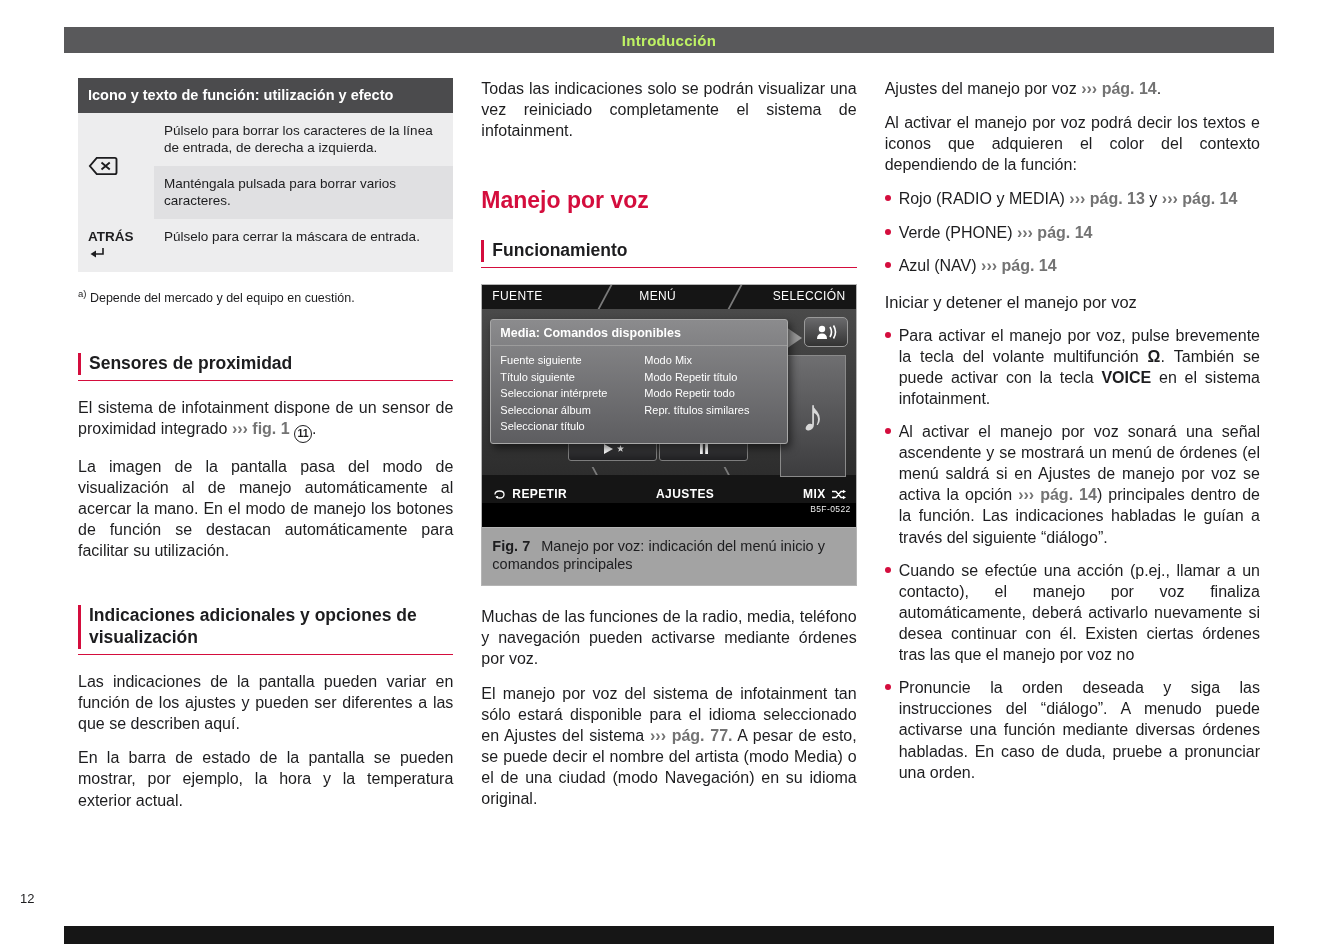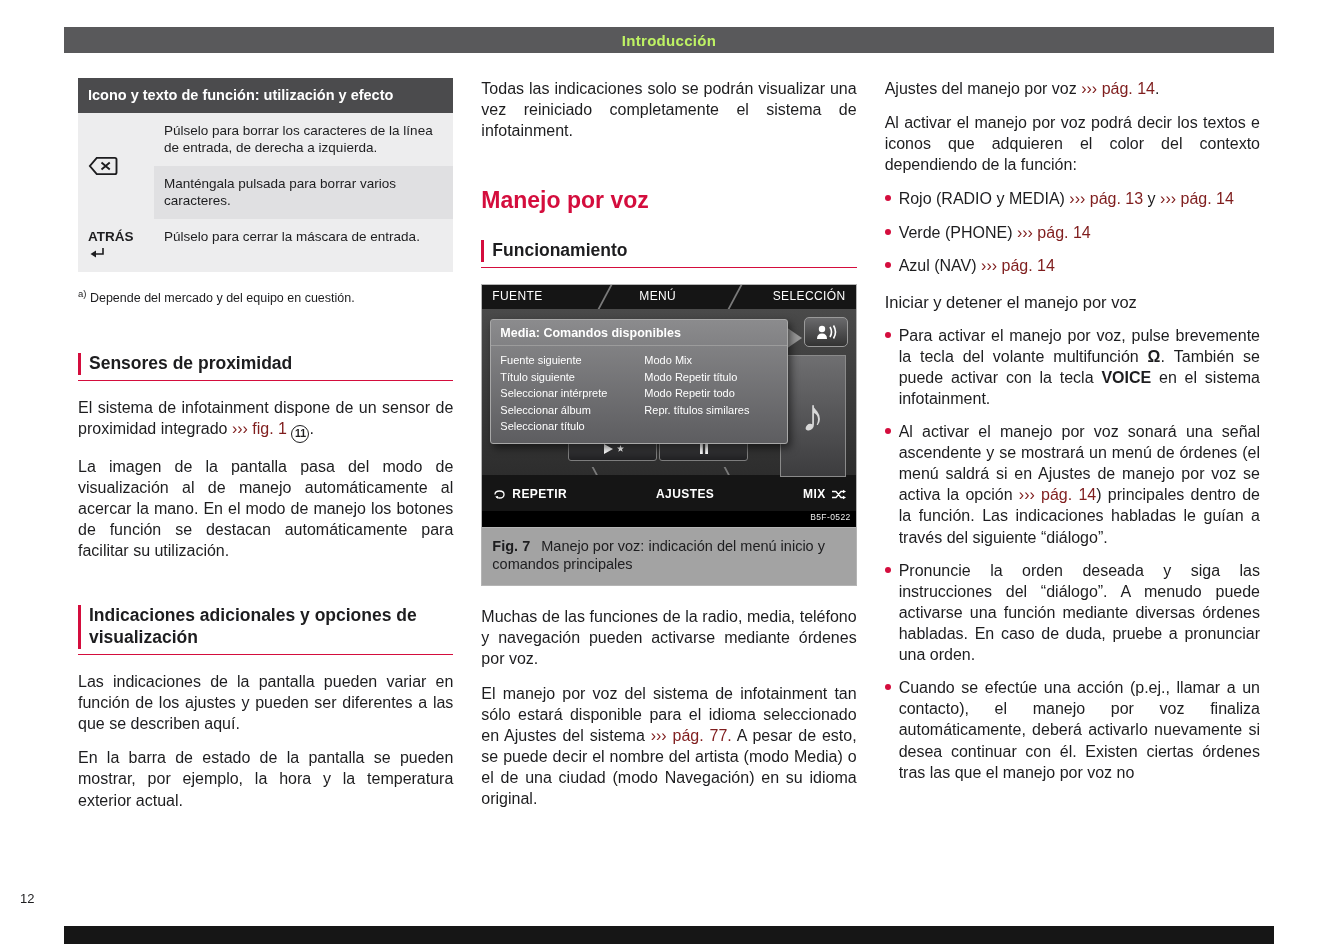--- a/index.html
+++ b/index.html
@@ -28,21 +28,21 @@
 
   
   .sec-h{display:flex;gap:8px;border-bottom:1.5px solid #d40d3d;padding-bottom:5px;margin:0 0 16px;
          font-weight:bold;font-size:17.5px;line-height:1.25;}
   .tick{flex:0 0 3px;width:3px;background:#d40d3d;}
   .mt{margin-top:44px;justify-content:flex-end;}
   .red-title{color:#d40d3d;font-size:23px;font-weight:bold;margin:44px 0 24px;}
   .subhead{font-weight:normal;font-size:16.5px;margin:16px 0 11px;}
 
   
-  .ref{color:#7f1d1d;font-weight:normal;}
+  .ref{color:#737373;font-weight:bold;}
   .b{font-weight:bold;}
   .vicon{font-weight:bold;}
   .circ{display:inline-flex;align-items:center;justify-content:center;width:16px;height:16px;
         border:1.5px solid #1d1d1f;border-radius:50%;font-size:10.5px;font-weight:bold;vertical-align:-3px;}
 
   
   .bullet{position:relative;padding-left:14px;margin-bottom:12px;text-align:justify;}
   .dot{position:absolute;left:0;top:7px;width:6px;height:6px;border-radius:50%;background:#d40d3d;}
 
   
@@ -64,21 +64,21 @@
   .pointer{position:absolute;left:304px;top:42px;width:0;height:0;z-index:2;
            border-top:11px solid transparent;border-bottom:11px solid transparent;border-left:16px solid #9a9a9a;}
   .voice-btn{position:absolute;right:8px;top:32px;width:42px;height:28px;z-index:4;border:1px solid #9a9a9a;border-radius:5px;
              background:linear-gradient(#6a6a6c,#333);display:flex;align-items:center;justify-content:center;}
   .transport{position:absolute;left:86px;top:152px;width:180px;height:24px;display:flex;gap:2px;z-index:2;}
   .t-btn{flex:1;border:1px solid #7d7d7d;border-radius:3px;background:linear-gradient(#4c4c4e,#202022);
          display:flex;align-items:center;justify-content:center;gap:3px;}
   .scr-bottom{position:absolute;left:0;right:0;bottom:12px;height:40px;background:#151515;display:flex;align-items:center;
               justify-content:space-between;padding:0 10px;font-size:12px;letter-spacing:.4px;font-weight:bold;}
   .sb-item{display:inline-flex;align-items:center;gap:5px;}
-  .code-strip{position:absolute;left:0;right:0;bottom:0;height:16px;background:#000;color:#eee;font-size:8.5px;
+  .code-strip{position:absolute;left:0;right:0;bottom:0;height:24px;background:#000;color:#eee;font-size:8.5px;
               text-align:right;padding-right:5px;line-height:12px;letter-spacing:.4px;}
   .caption{background:#a3a3a3;border-top:1px solid #b5b5b5;padding:9px 10px 11px;font-size:14.5px;line-height:1.3;}
   .fig-label{font-weight:bold;margin-right:7px;}
 </style>
 </head>
 <body>
 
 <div class="page">
 
   <div class="topbar">
@@ -240,22 +240,22 @@
           <div class="bullet"><span class="dot"></span><span><span>Rojo (RADIO y MEDIA) </span><span class="ref">››› pág. 13</span><span> y </span><span class="ref">››› pág. 14</span></span></div>
           <div class="bullet"><span class="dot"></span><span><span>Verde (PHONE) </span><span class="ref">››› pág. 14</span></span></div>
           <div class="bullet"><span class="dot"></span><span><span>Azul (NAV) </span><span class="ref">››› pág. 14</span></span></div>
         </div>
 
       <div class="subhead">Iniciar y detener el manejo por voz</div>
 
       <div>
           <div class="bullet"><span class="dot"></span><span><span>Para activar el manejo por voz, pulse brevemente la tecla del volante multifunción </span><span class="vicon">Ω</span><span>. También se puede activar con la tecla </span><span class="b">VOICE</span><span> en el sistema infotainment.</span></span></div>
           <div class="bullet"><span class="dot"></span><span><span>Al activar el manejo por voz sonará una señal ascendente y se mostrará un menú de órdenes (el menú saldrá si en Ajustes de manejo por voz se activa la opción </span><span class="ref">››› pág. 14</span><span>) principales dentro de la función. Las indicaciones habladas le guían a través del siguiente “diálogo”.</span></span></div>
+          <div class="bullet"><span class="dot"></span><span><span>Cuando se efectúe una acción (p.ej., llamar a un contacto), el manejo por voz finaliza automáticamente, deberá activarlo nuevamente si desea continuar con él. Existen ciertas órdenes tras las que el manejo por voz no</span></span></div>
           <div class="bullet"><span class="dot"></span><span><span>Pronuncie la orden deseada y siga las instrucciones del “diálogo”. A menudo puede activarse una función mediante diversas órdenes habladas. En caso de duda, pruebe a pronunciar una orden.</span></span></div>
-          <div class="bullet"><span class="dot"></span><span><span>Cuando se efectúe una acción (p.ej., llamar a un contacto), el manejo por voz finaliza automáticamente, deberá activarlo nuevamente si desea continuar con él. Existen ciertas órdenes tras las que el manejo por voz no</span></span></div>
         </div>
     </div>
 
   </div>
 
   <div class="pagenum">12</div>
   <div class="bottombar"></div>
 </div>
 
 </body></html>

